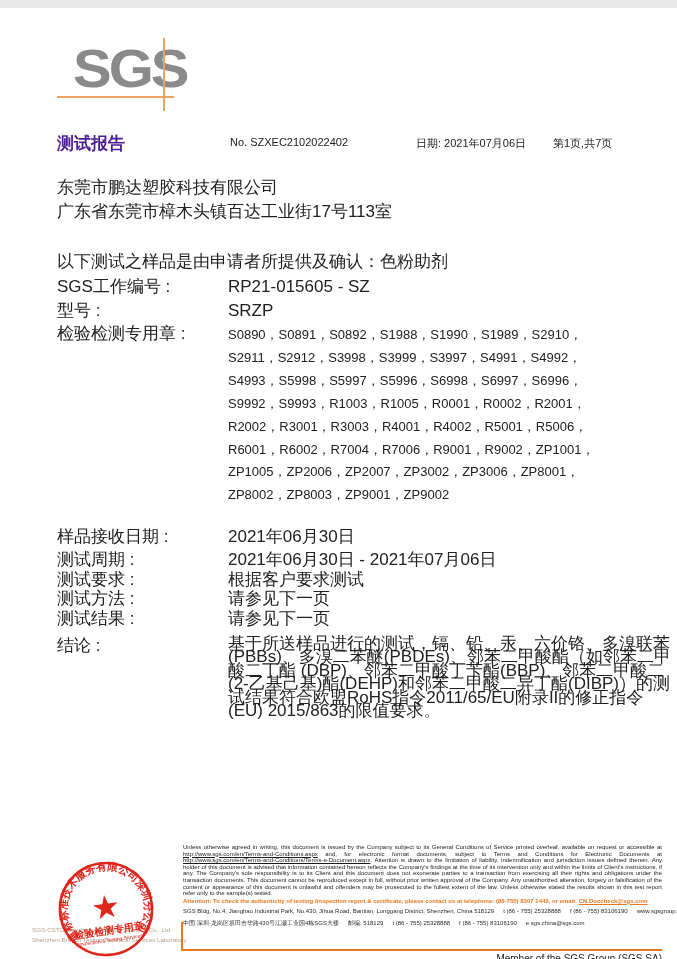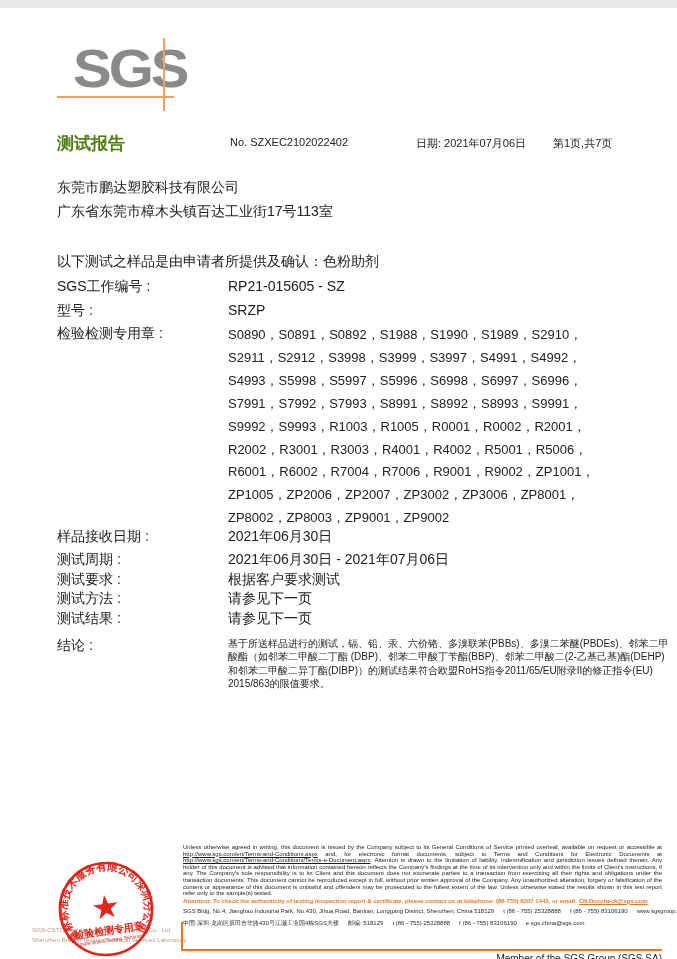--- a/index.html
+++ b/index.html
@@ -7,28 +7,28 @@
     position:relative;width:677px;height:959px;background:#ffffff;
     font-family:"Liberation Sans","DejaVu Sans",sans-serif;color:#212121;
     overflow:hidden;margin:8px auto;
   }
   .abs{position:absolute;}
   
   .logo{left:73px;top:34px;font-size:58px;font-weight:bold;color:#8a8a8a;
         letter-spacing:-3px;line-height:1;transform:scaleY(.92);transform-origin:top left;}
   .crop-h{left:57px;top:88px;width:117px;height:2px;background:#eaa265;}
   .crop-v{left:163px;top:30px;width:2px;height:73px;background:#eaa265;}
-  .title{left:57px;top:124px;font-size:17px;font-weight:bold;color:#4d7c0f;}
+  .title{left:57px;top:124px;font-size:17px;font-weight:bold;color:#4c1d95;}
   .hmeta{top:128px;font-size:11px;}
   
-  .b{font-size:14px;line-height:15px;}
+  .b{font-size:17px;line-height:15px;}
   .label{left:57px;}
   .value{left:228px;}
   .reflines{left:228px;top:316px;font-size:13px;line-height:22.9px;}
-  .conclusion{left:228px;top:629px;width:443px;font-size:10px;line-height:13.4px;}
+  .conclusion{left:228px;top:629px;width:443px;font-size:17px;line-height:13.4px;}
   
   .legalwrap{left:183px;top:836px;width:479px;}
   .legal{font-size:6px;line-height:6.6px;text-align:justify;color:#1c1c1c;}
   .legal .url{text-decoration:underline;}
   .attention{font-size:6px;line-height:6.6px;color:#e87722;font-weight:bold;margin-top:1px;}
   .attention .email{text-decoration:underline;}
   .addr{margin-top:3px;font-size:6px;line-height:9px;color:#2a2a2a;white-space:nowrap;}
   .addr .gap{display:inline-block;width:9px;}
   .v-divider{left:181px;top:914px;width:2px;height:28px;background:#e87722;}
   .footer-hline{left:181px;top:941px;width:481px;height:2px;background:#e87722;}
@@ -59,21 +59,20 @@
   <div class="abs b value" style="top:271px;">RP21-015605 - SZ</div>
 
   <div class="abs b label" style="top:295px;">型号 :</div>
   <div class="abs b value" style="top:295px;">SRZP</div>
 
   <div class="abs b label" style="top:318px;">检验检测专用章 :</div>
   <div class="abs reflines">
     <div>S0890，S0891，S0892，S1988，S1990，S1989，S2910，</div>
     <div>S2911，S2912，S3998，S3999，S3997，S4991，S4992，</div>
     <div>S4993，S5998，S5997，S5996，S6998，S6997，S6996，</div>
-    <div>S7991，S7992，S7993，S8991，S8992，S8993，S9991，</div>
     <div>S9992，S9993，R1003，R1005，R0001，R0002，R2001，</div>
     <div>R2002，R3001，R3003，R4001，R4002，R5001，R5006，</div>
     <div>R6001，R6002，R7004，R7006，R9001，R9002，ZP1001，</div>
     <div>ZP1005，ZP2006，ZP2007，ZP3002，ZP3006，ZP8001，</div>
     <div>ZP8002，ZP8003，ZP9001，ZP9002</div>
   </div>
 
   <div class="abs b label" style="top:521px;">样品接收日期 :</div>
   <div class="abs b value" style="top:521px;">2021年06月30日</div>
 

